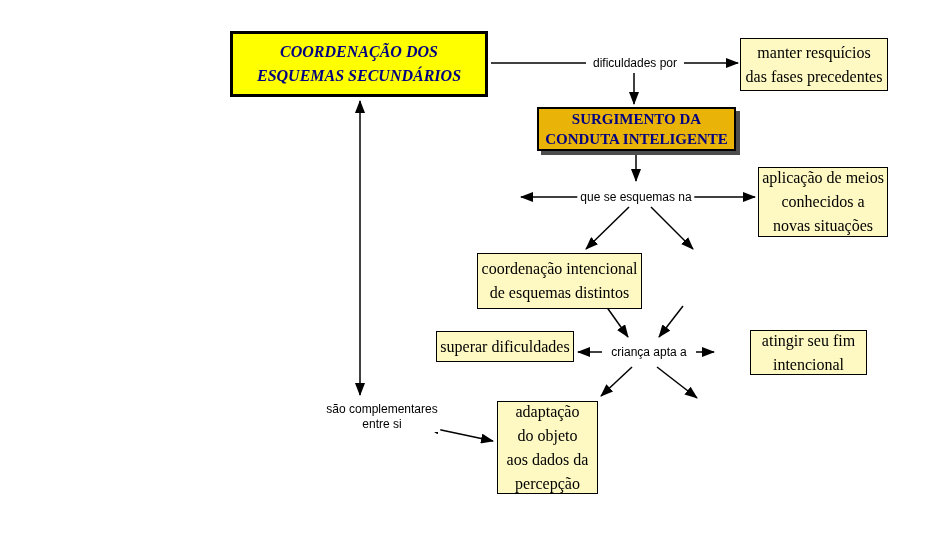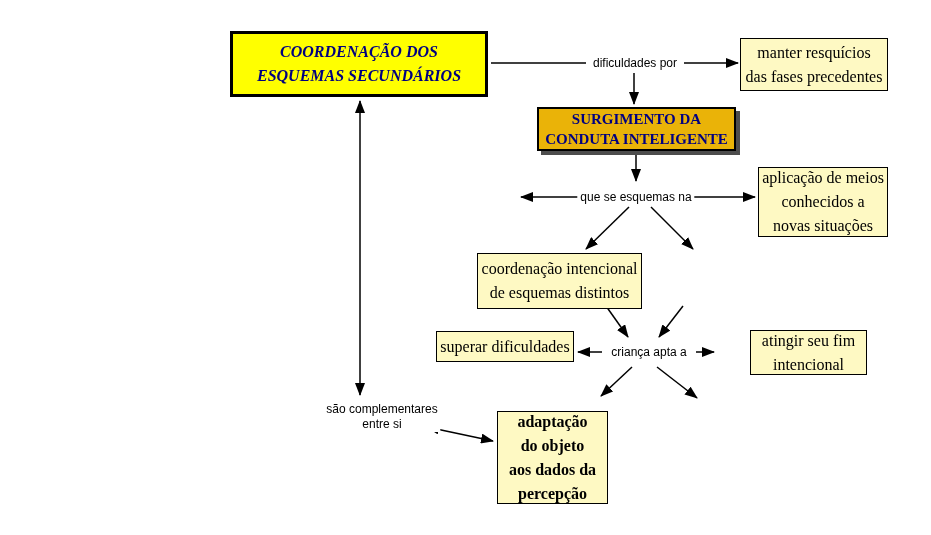--- a/index.html
+++ b/index.html
@@ -108,21 +108,21 @@
 
   <div class="node" style="left:477px; top:253px; width:165px; height:56px;">coordenação intencional
 de esquemas distintos</div>
 
 
   <div class="node" style="left:436px; top:331px; width:138px; height:31px;">superar dificuldades</div>
 
   <div class="node" style="left:718px; top:330px; width:117px; height:45px;margin-left:32px;">atingir seu fim
 intencional</div>
 
-  <div class="node" style="left:497px; top:411px; width:111px; height:93px;font-weight:bold;">adaptação
+  <div class="node" style="left:497px; top:401px; width:101px; height:93px;">adaptação
 do objeto
 aos dados da
 percepção</div>
 
 
   <div class="link-label" style="left:635px; top:63px;">dificuldades por</div>
 
   <div class="link-label" style="left:636px; top:197px;">que se esquemas na</div>
 
   <div class="link-label" style="left:649px; top:352px;">criança apta a</div>

